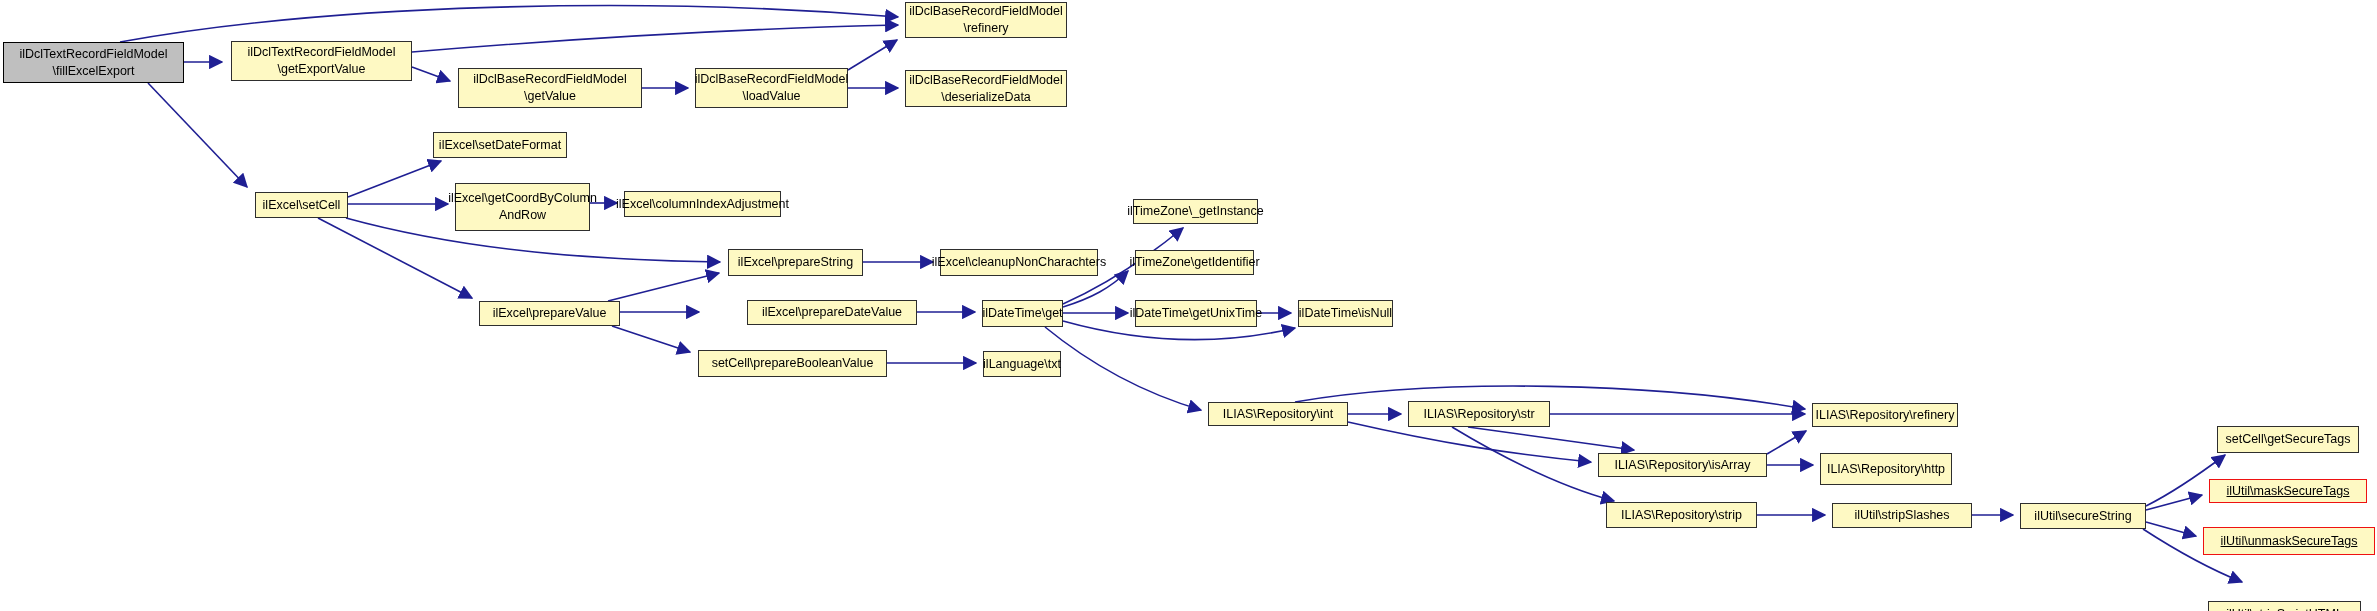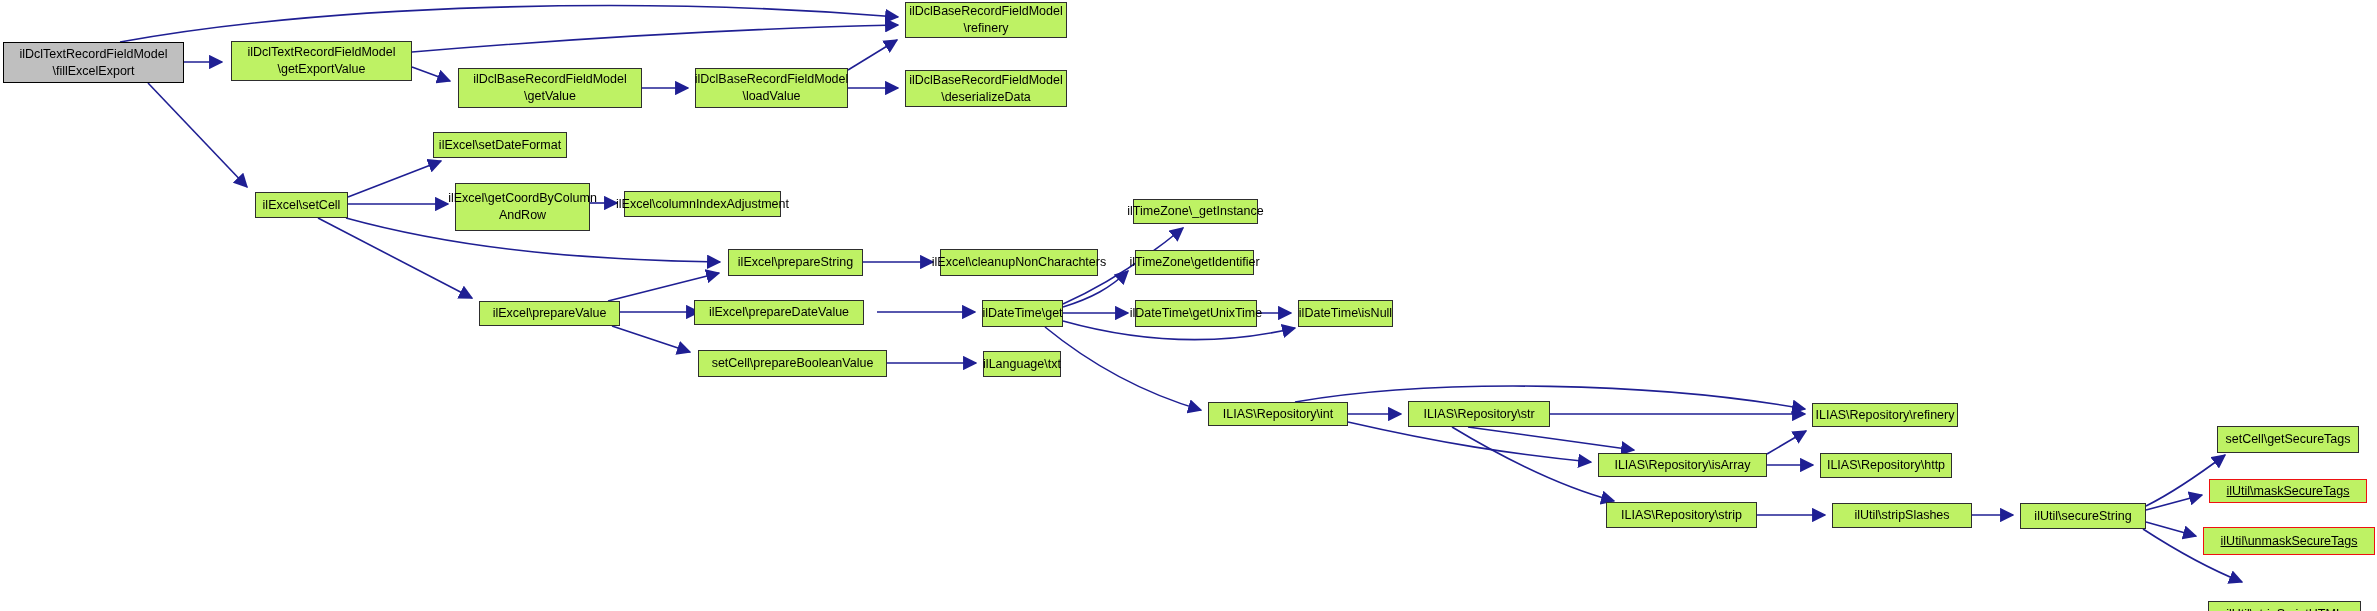--- a/index.html
+++ b/index.html
@@ -3,21 +3,21 @@
 <meta charset="utf-8">
 <style>
   :root { --edge:#1f1f93; --node-border:#2e2e2e; --highlight-fill:#bfbfbf;
           --truncated-border:#ee1111; --background:#ffffff; --text:#000000; }
   html,body { margin:0; padding:0; background:var(--background); }
   #canvas { position:relative; width:2377px; height:611px; background:var(--background);
             font-family:"Liberation Sans", sans-serif; color:var(--text); overflow:hidden; }
   #edges { position:absolute; left:0; top:0; width:2377px; height:611px; }
   .edge { fill:none; stroke:var(--edge); stroke-width:1.6px; }
   #arrowhead-shape { fill:var(--edge); }
-  .node { position:absolute; box-sizing:border-box; background:#bef264;
+  .node { position:absolute; box-sizing:border-box; background:#fef9c3;
           border:1.2px solid var(--node-border); display:flex; flex-direction:column;
           align-items:center; justify-content:center; text-align:center;
           font-size:12.5px; line-height:17px; white-space:nowrap; z-index:2; cursor:pointer; }
   .node.start { background:var(--highlight-fill); border-color:#000; }
   .node.red { border:1.5px solid var(--truncated-border);text-decoration:underline; }
   .node span { display:block; }
 </style>
 </head>
 <body>
 
@@ -109,21 +109,21 @@
   </div>
   <div class="node" style="left:728px;top:249px;width:135px;height:27px">
     <span>ilExcel\prepareString</span>
   </div>
   <div class="node" style="left:940px;top:249px;width:158px;height:27px">
     <span>ilExcel\cleanupNonCharachters</span>
   </div>
   <div class="node" style="left:479px;top:301px;width:141px;height:25px">
     <span>ilExcel\prepareValue</span>
   </div>
-  <div class="node" style="left:694px;top:300px;width:170px;height:25px">
+  <div class="node" style="left:747px;top:300px;width:170px;height:25px">
     <span>ilExcel\prepareDateValue</span>
   </div>
   <div class="node" style="left:698px;top:350px;width:189px;height:27px">
     <span>setCell\prepareBooleanValue</span>
   </div>
   <div class="node" style="left:983px;top:351px;width:78px;height:26px">
     <span>ilLanguage\txt</span>
   </div>
   <div class="node" style="left:982px;top:300px;width:81px;height:27px">
     <span>ilDateTime\get</span>
@@ -142,21 +142,21 @@
   </div>
   <div class="node" style="left:1208px;top:402px;width:140px;height:24px">
     <span>ILIAS\Repository\int</span>
   </div>
   <div class="node" style="left:1408px;top:401px;width:142px;height:26px">
     <span>ILIAS\Repository\str</span>
   </div>
   <div class="node" style="left:1598px;top:453px;width:169px;height:24px">
     <span>ILIAS\Repository\isArray</span>
   </div>
-  <div class="node" style="left:1820px;top:453px;width:132px;height:25px">
+  <div class="node" style="left:1820px;top:453px;width:132px;height:32px">
     <span>ILIAS\Repository\http</span>
   </div>
   <div class="node" style="left:1812px;top:403px;width:146px;height:24px">
     <span>ILIAS\Repository\refinery</span>
   </div>
   <div class="node" style="left:1606px;top:502px;width:151px;height:26px">
     <span>ILIAS\Repository\strip</span>
   </div>
   <div class="node" style="left:1832px;top:503px;width:140px;height:25px">
     <span>ilUtil\stripSlashes</span>

